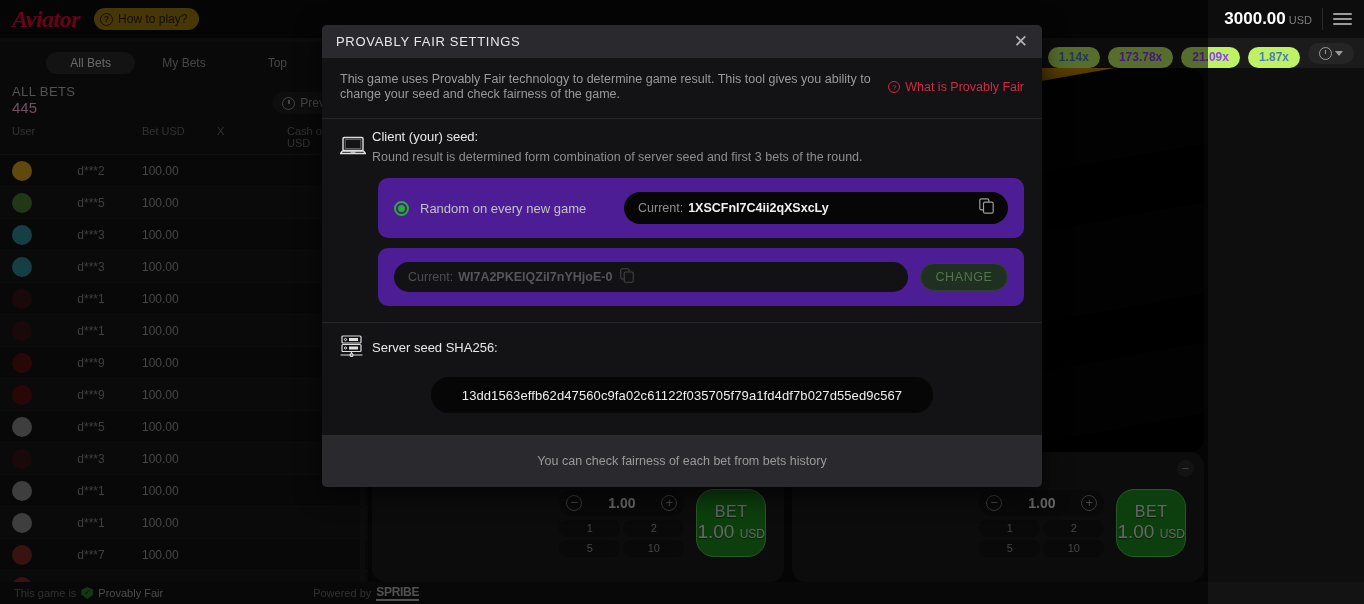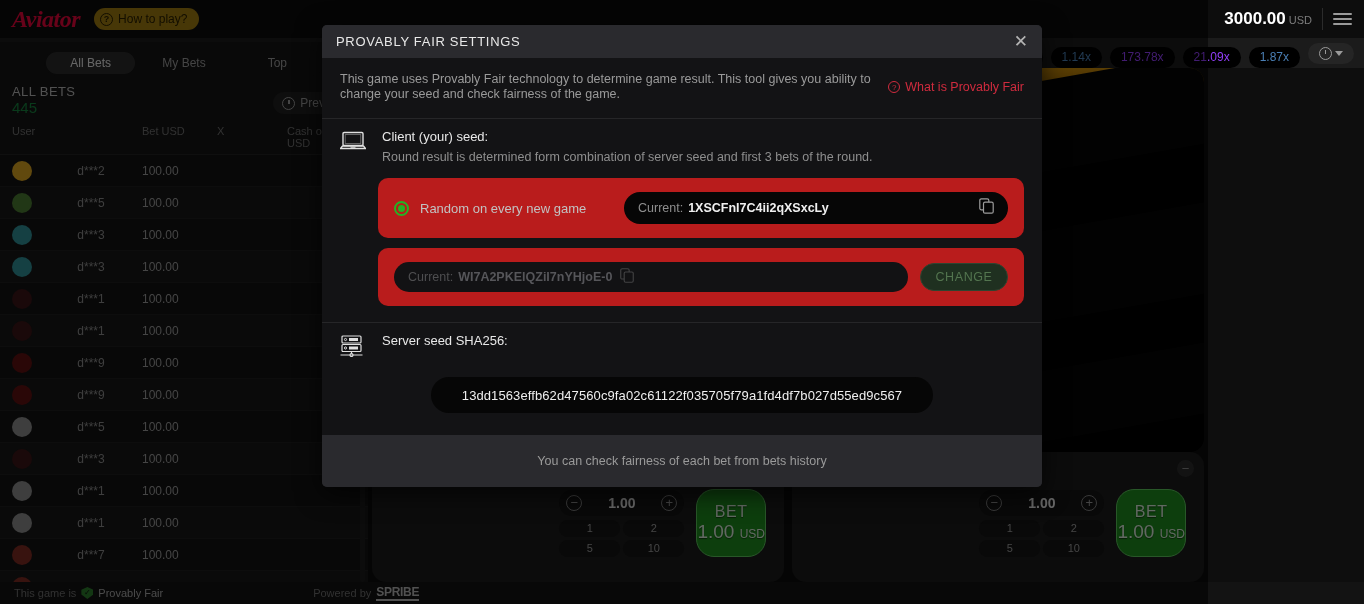--- a/index.html
+++ b/index.html
@@ -48,23 +48,23 @@
   .burger span { display: block; width: 19px; height: 2px; background: #9a9a9a; border-radius: 1px; }
 
   
   .histbar {
     position: absolute; top: 38px; left: 0; width: 1364px; height: 30px;
     background: #1b1b1b;
     display: flex; align-items: center; justify-content: flex-end;
     padding-right: 10px; gap: 8px; overflow: hidden;
   }
   .chip {
-    background: #000000; border-radius: 11px; height: 21px;
+    background: #bef264; border-radius: 11px; height: 21px;
     padding: 0 11px; display: flex; align-items: center;
-    font-size: 12px; font-weight: normal; margin-top: 8px;
+    font-size: 12px; font-weight: bold; margin-top: 8px;
   }
   .hist-btn {
     background: #252525; border-radius: 11px; height: 21px; width: 46px;
     display: flex; align-items: center; justify-content: center; gap: 3px;
     color: #9a9a9a; font-size: 11px;
   }
   .clockico { width: 13px; height: 13px; border: 1.3px solid #9a9a9a; border-radius: 50%; position: relative; }
   .clockico::after { content:''; position:absolute; left:5px; top:2.5px; width:1.3px; height:4px; background:#9a9a9a; }
   .caret { width:0;height:0;border-left:4px solid transparent;border-right:4px solid transparent;border-top:5px solid #9a9a9a; }
 
@@ -82,21 +82,21 @@
   .tab {
     flex: 1; height: 22px; margin: 0 2px; border-radius: 11px;
     display: flex; align-items: center; justify-content: center;
     font-size: 12px; color: #9a9a9a;
   }
   .tab.active { background: #2c2c2c; color: #e3e3e3; }
   .allbets-row {
     display: flex; align-items: flex-start; padding: 8px 12px 4px;
   }
   .allbets-title { font-size: 13px; color: #b4b4b4; letter-spacing: .4px; line-height: 15px; }
-  .allbets-count { font-size: 15px; color: #15803d; line-height: 18px; }
+  .allbets-count { font-size: 15px; color: #f9a8d4; line-height: 18px; }
   .prev-btn {
     margin-left: auto; margin-top: 8px;
     background: #1f1f1f; border-radius: 12px; height: 22px;
     padding: 0 9px; display: flex; align-items: center; gap: 5px;
     color: #9a9a9a; font-size: 12px;
   }
   .col-head {
     display: flex; padding: 4px 12px 5px;
     font-size: 11px; color: #6d6d6d;
     border-bottom: 1px solid #232323;
@@ -221,26 +221,26 @@
     display: flex; align-items: center; gap: 14px;
     border-bottom: 1px solid #262628;
   }
   .intro-text { color: #9a9a9a; font-size: 12.5px; line-height: 15px; flex: 1; }
   .wpf-link { color: #d02b3e; font-size: 12.5px; display: flex; align-items: center; gap: 5px; white-space: nowrap; }
   .wpf-q {
     width: 12px; height: 12px; border-radius: 50%; border: 1px solid #d02b3e;
     font-size: 8px; display: flex; align-items: center; justify-content: center;
   }
   .sect { background: #131315; padding: 10px 18px 16px; }
-  .sect-head { display: flex; align-items: flex-start; gap: 14px; }
+  .sect-head { display: flex; align-items: center; gap: 4px; }
   .sect-ico { width: 28px; flex-shrink: 0; padding-top: 2px; }
   .sect-title { color: #e8e8e8; font-size: 13px; font-weight: 500; }
   .sect-sub { color: #8e8e8e; font-size: 12.5px; margin-top: 6px; }
   .opt-box {
-    background: #b91c1c; border-radius: 10px;
+    background: #4c1d95; border-radius: 10px;
     margin: 14px 0 0 38px; padding: 14px 16px;
     display: flex; align-items: center;
   }
   .opt-box.second { margin-top: 10px; }
   .radio-row { display: flex; align-items: center; gap: 11px; width: 230px; }
   .radio {
     width: 15px; height: 15px; border-radius: 50%;
     border: 2px solid #24b324; display: flex; align-items: center; justify-content: center;
     flex-shrink: 0;
   }

